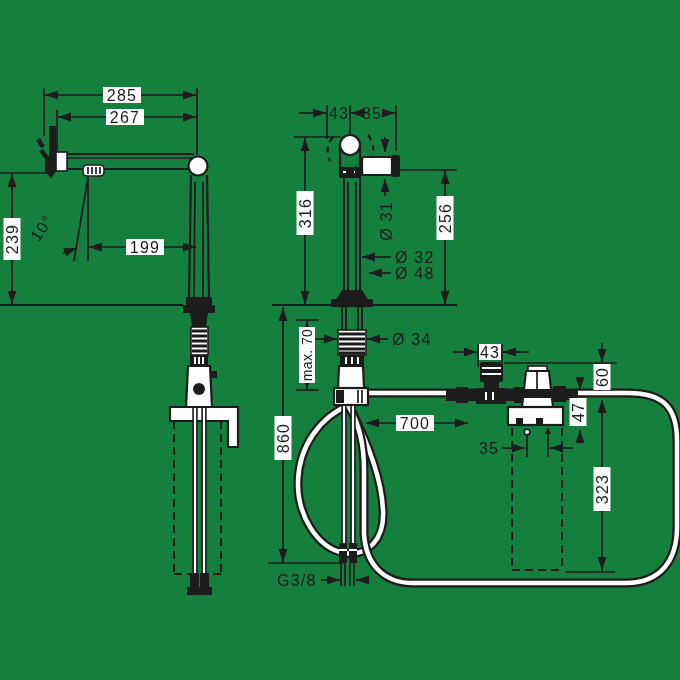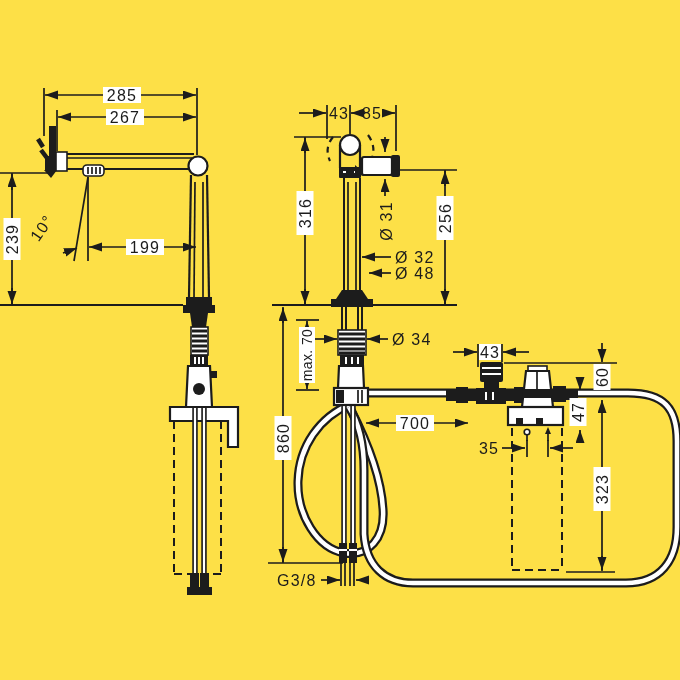--- a/index.html
+++ b/index.html
@@ -1,16 +1,16 @@
 <!DOCTYPE html>
 <html><head>
 <meta charset="utf-8">
 <style>
   html,body{margin:0;padding:0;background:#fff;}
-  .stage{width:680px;height:680px;position:relative;background:#fde047;overflow:hidden;}
+  .stage{width:680px;height:680px;position:relative;background:#15803d;overflow:hidden;}
   svg{display:block;}
   .ln{stroke:#1c1c1c;stroke-width:1.7;fill:none}
   .ln2{stroke:#1c1c1c;stroke-width:2.2;fill:none}
   .ol{stroke:#1c1c1c;stroke-width:2.2;fill:#fff}
   .olt{stroke:#1c1c1c;stroke-width:1.6;fill:#fff}
   .dk{fill:#1c1c1c;stroke:none}
   .wl{stroke:#fff;stroke-width:2;fill:none}
   .tubeb{stroke:#1c1c1c;stroke-width:9;fill:none}
   .tubew{stroke:#fff;stroke-width:4.5;fill:none}
   .hoseb{stroke:#1c1c1c;stroke-width:5.5;fill:none}

